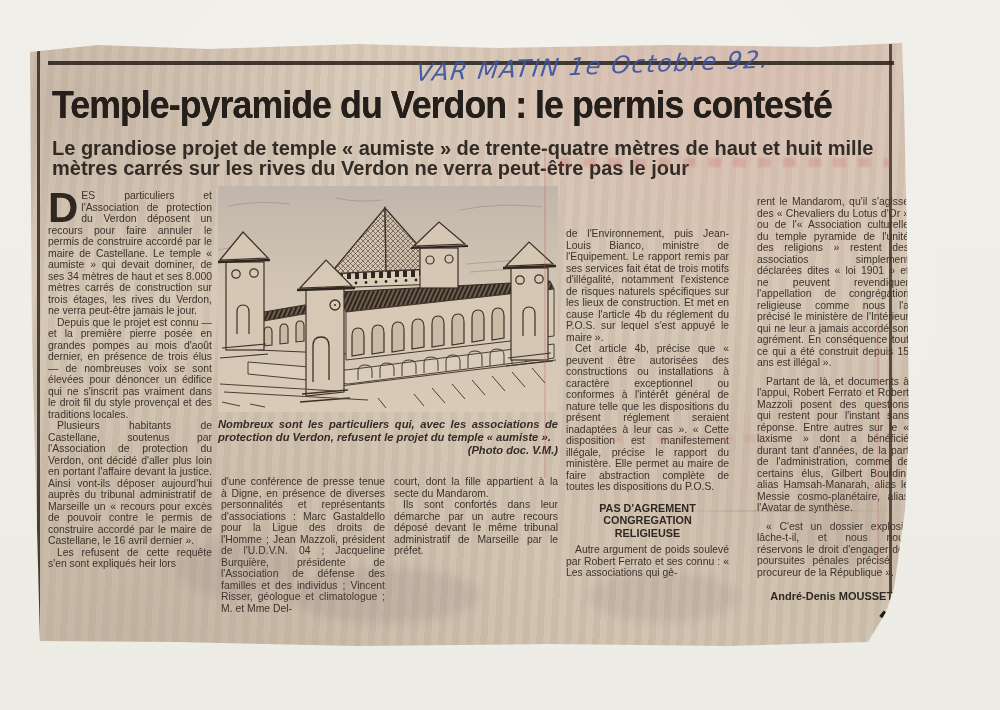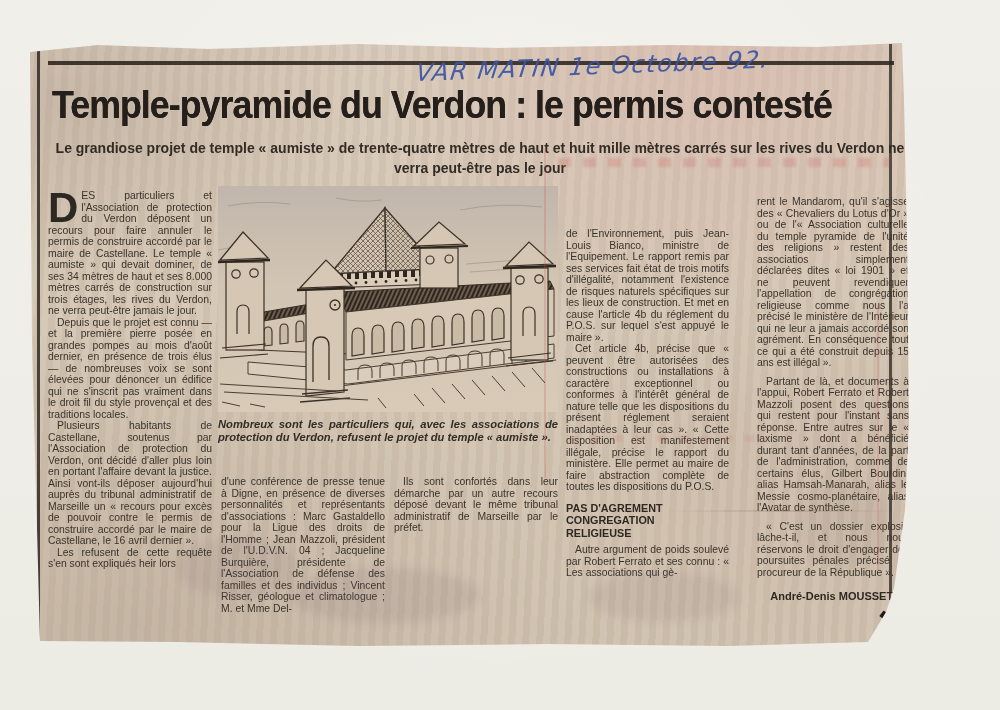--- a/index.html
+++ b/index.html
@@ -31,30 +31,30 @@
   .handwriting{position:absolute;left:388px;top:10px;width:470px;
       font-family:"DejaVu Sans",sans-serif;font-style:italic;font-size:24px;
       color:#3b55a3;letter-spacing:1.5px;transform:rotate(-2.2deg) skewX(-9deg);
       white-space:nowrap;opacity:.92;}
   
   .headline{position:absolute;left:24px;top:44px;width:900px;
       font-size:38px;font-weight:bold;letter-spacing:-1px;color:#241f1a;
       transform:scaleX(.94);transform-origin:left top;white-space:nowrap;
       text-shadow:0 0 .6px #241f1a;}
   .standfirst{position:absolute;left:24px;top:98px;width:856px;
-      font-size:14px;font-weight:bold;line-height:20px;color:#332c26;text-align:center;}
+      font-size:20px;font-weight:bold;line-height:20px;color:#332c26;}
   
   .col{position:absolute;font-size:10.4px;line-height:11.5px;color:#3a332c;
        text-align:justify;overflow:hidden;}
   .col p{margin:0;}
   .col p.indent{text-indent:9px;}
   .col p.gap{margin-top:7px;}
   .dropcap{float:left;font-size:42px;line-height:32px;font-weight:bold;
        color:#2e2822;padding:2px 3px 0 0;}
-  .col h3{margin:9px 0 5px 0;font-size:10.8px;line-height:12.5px;color:#2e2822;text-align:left;}
+  .col h3{margin:9px 0 5px 0;font-size:10.8px;line-height:12.5px;color:#2e2822;text-align:center;}
   .byline{margin-top:13px;text-align:right;font-weight:bold;font-size:11px;color:#2e2822;}
   .endmark{display:inline-block;width:9px;height:9px;background:#1f1a15;
        margin-left:5px;transform:rotate(14deg) translateY(1px);}
   .col1{left:20px;top:150px;width:164px;height:436px;}
   .col2{left:193px;top:436px;width:164px;height:152px;}
   .col3{left:366px;top:436px;width:164px;height:152px;}
   .col4{left:538px;top:148px;width:163px;height:442px;margin-top:40px;}
   .col5{left:711px;top:156px;width:152px;height:450px;margin-left:18px;}
   
   .photo{position:absolute;left:190px;top:146px;width:340px;height:226px;}
@@ -256,32 +256,34 @@
           <path d="M274,190 l13,15"></path>
             <path d="M294,186 l13,15"></path>
           <path d="M314,182 l13,15"></path>
             <path d="M160,212 l8,10"></path>
         </g>
       </svg>
     </div>
 
     <div class="caption">
       <span>Nombreux sont les particuliers qui, avec les associations de protection du Verdon, refusent le projet du temple « aumiste ».</span>
+      <span class="credit">(Photo doc. V.M.)</span>
     </div>
 
     <div class="col col1">
         <p><span class="dropcap">D</span>ES particuliers et l'Association de protection du Verdon déposent un recours pour faire annuler le permis de construire accordé par le maire de Castellane. Le temple « aumiste » qui devait dominer, de ses 34 mètres de haut et ses 8.000 mètres carrés de construction sur trois étages, les rives du Verdon, ne verra peut-être jamais le jour.</p>
         <p class="indent">Depuis que le projet est connu — et la première pierre posée en grandes pompes au mois d'août dernier, en présence de trois élus — de nombreuses voix se sont élevées pour dénoncer un édifice qui ne s'inscrit pas vraiment dans le droit fil du style provençal et des traditions locales.</p>
         <p class="indent">Plusieurs habitants de Castellane, soutenus par l'Association de protection du Verdon, ont décidé d'aller plus loin en portant l'affaire devant la justice. Ainsi vont-ils déposer aujourd'hui auprès du tribunal administratif de Marseille un « recours pour excès de pouvoir contre le permis de construire accordé par le maire de Castellane, le 16 avril dernier ».</p>
         <p class="indent">Les refusent de cette requête s'en sont expliqués heir lors</p>
       </div>
     <div class="col col2">
         <p>d'une conférence de presse tenue à Digne, en présence de diverses personnalités et représentants d'associations : Marc Gastaldello pour la Ligue des droits de l'Homme ; Jean Mazzoli, président de l'U.D.V.N. 04 ; Jacqueline Burquière, présidente de l'Association de défense des familles et des individus ; Vincent Risser, géologue et climatologue ; M. et Mme Del-</p>
       </div>
     <div class="col col3">
+        <p>court, dont la fille appartient à la secte du Mandarom.</p>
         <p class="indent">Ils sont confortés dans leur démarche par un autre recours déposé devant le même tribunal administratif de Marseille par le préfet.</p>
       </div>
     <div class="col col4">
         <p>de l'Environnement, puis Jean-Louis Bianco, ministre de l'Equipement. Le rapport remis par ses services fait état de trois motifs d'illégalité, notamment l'existence de risques naturels spécifiques sur les lieux de construction. Et met en cause l'article 4b du réglement du P.O.S. sur lequel s'est appuyé le maire ».</p>
         <p class="indent">Cet article 4b, précise que « peuvent être autorisées des constructions ou installations à caractère exceptionnel ou conformes à l'intérêt général de nature telle que les dispositions du présent réglement seraient inadaptées à leur cas ». « Cette disposition est manifestement illégale, précise le rapport du ministère. Elle permet au maire de faire abstraction complète de toutes les dispositions du P.O.S.</p>
         <h3>PAS D'AGREMENT<br>CONGREGATION<br>RELIGIEUSE</h3>
         <p class="indent">Autre argument de poids soulevé par Robert Ferrato et ses connu : « Les associations qui gè-</p>
       </div>
     <div class="col col5">
         <p>rent le Mandarom, qu'il s'agisse des « Chevaliers du Lotus d'Or » ou de l'« Association culturelle du temple pyramide de l'unité des religions » restent des associatios simplement déclarées dites « loi 1901 » et ne peuvent revendiquer l'appellation de congrégation religieuse comme nous l'a précisé le ministère de l'Intérieur qui ne leur a jamais accordé son agrément. En conséquence tout ce qui a été construit depuis 15 ans est illégal ».</p>

